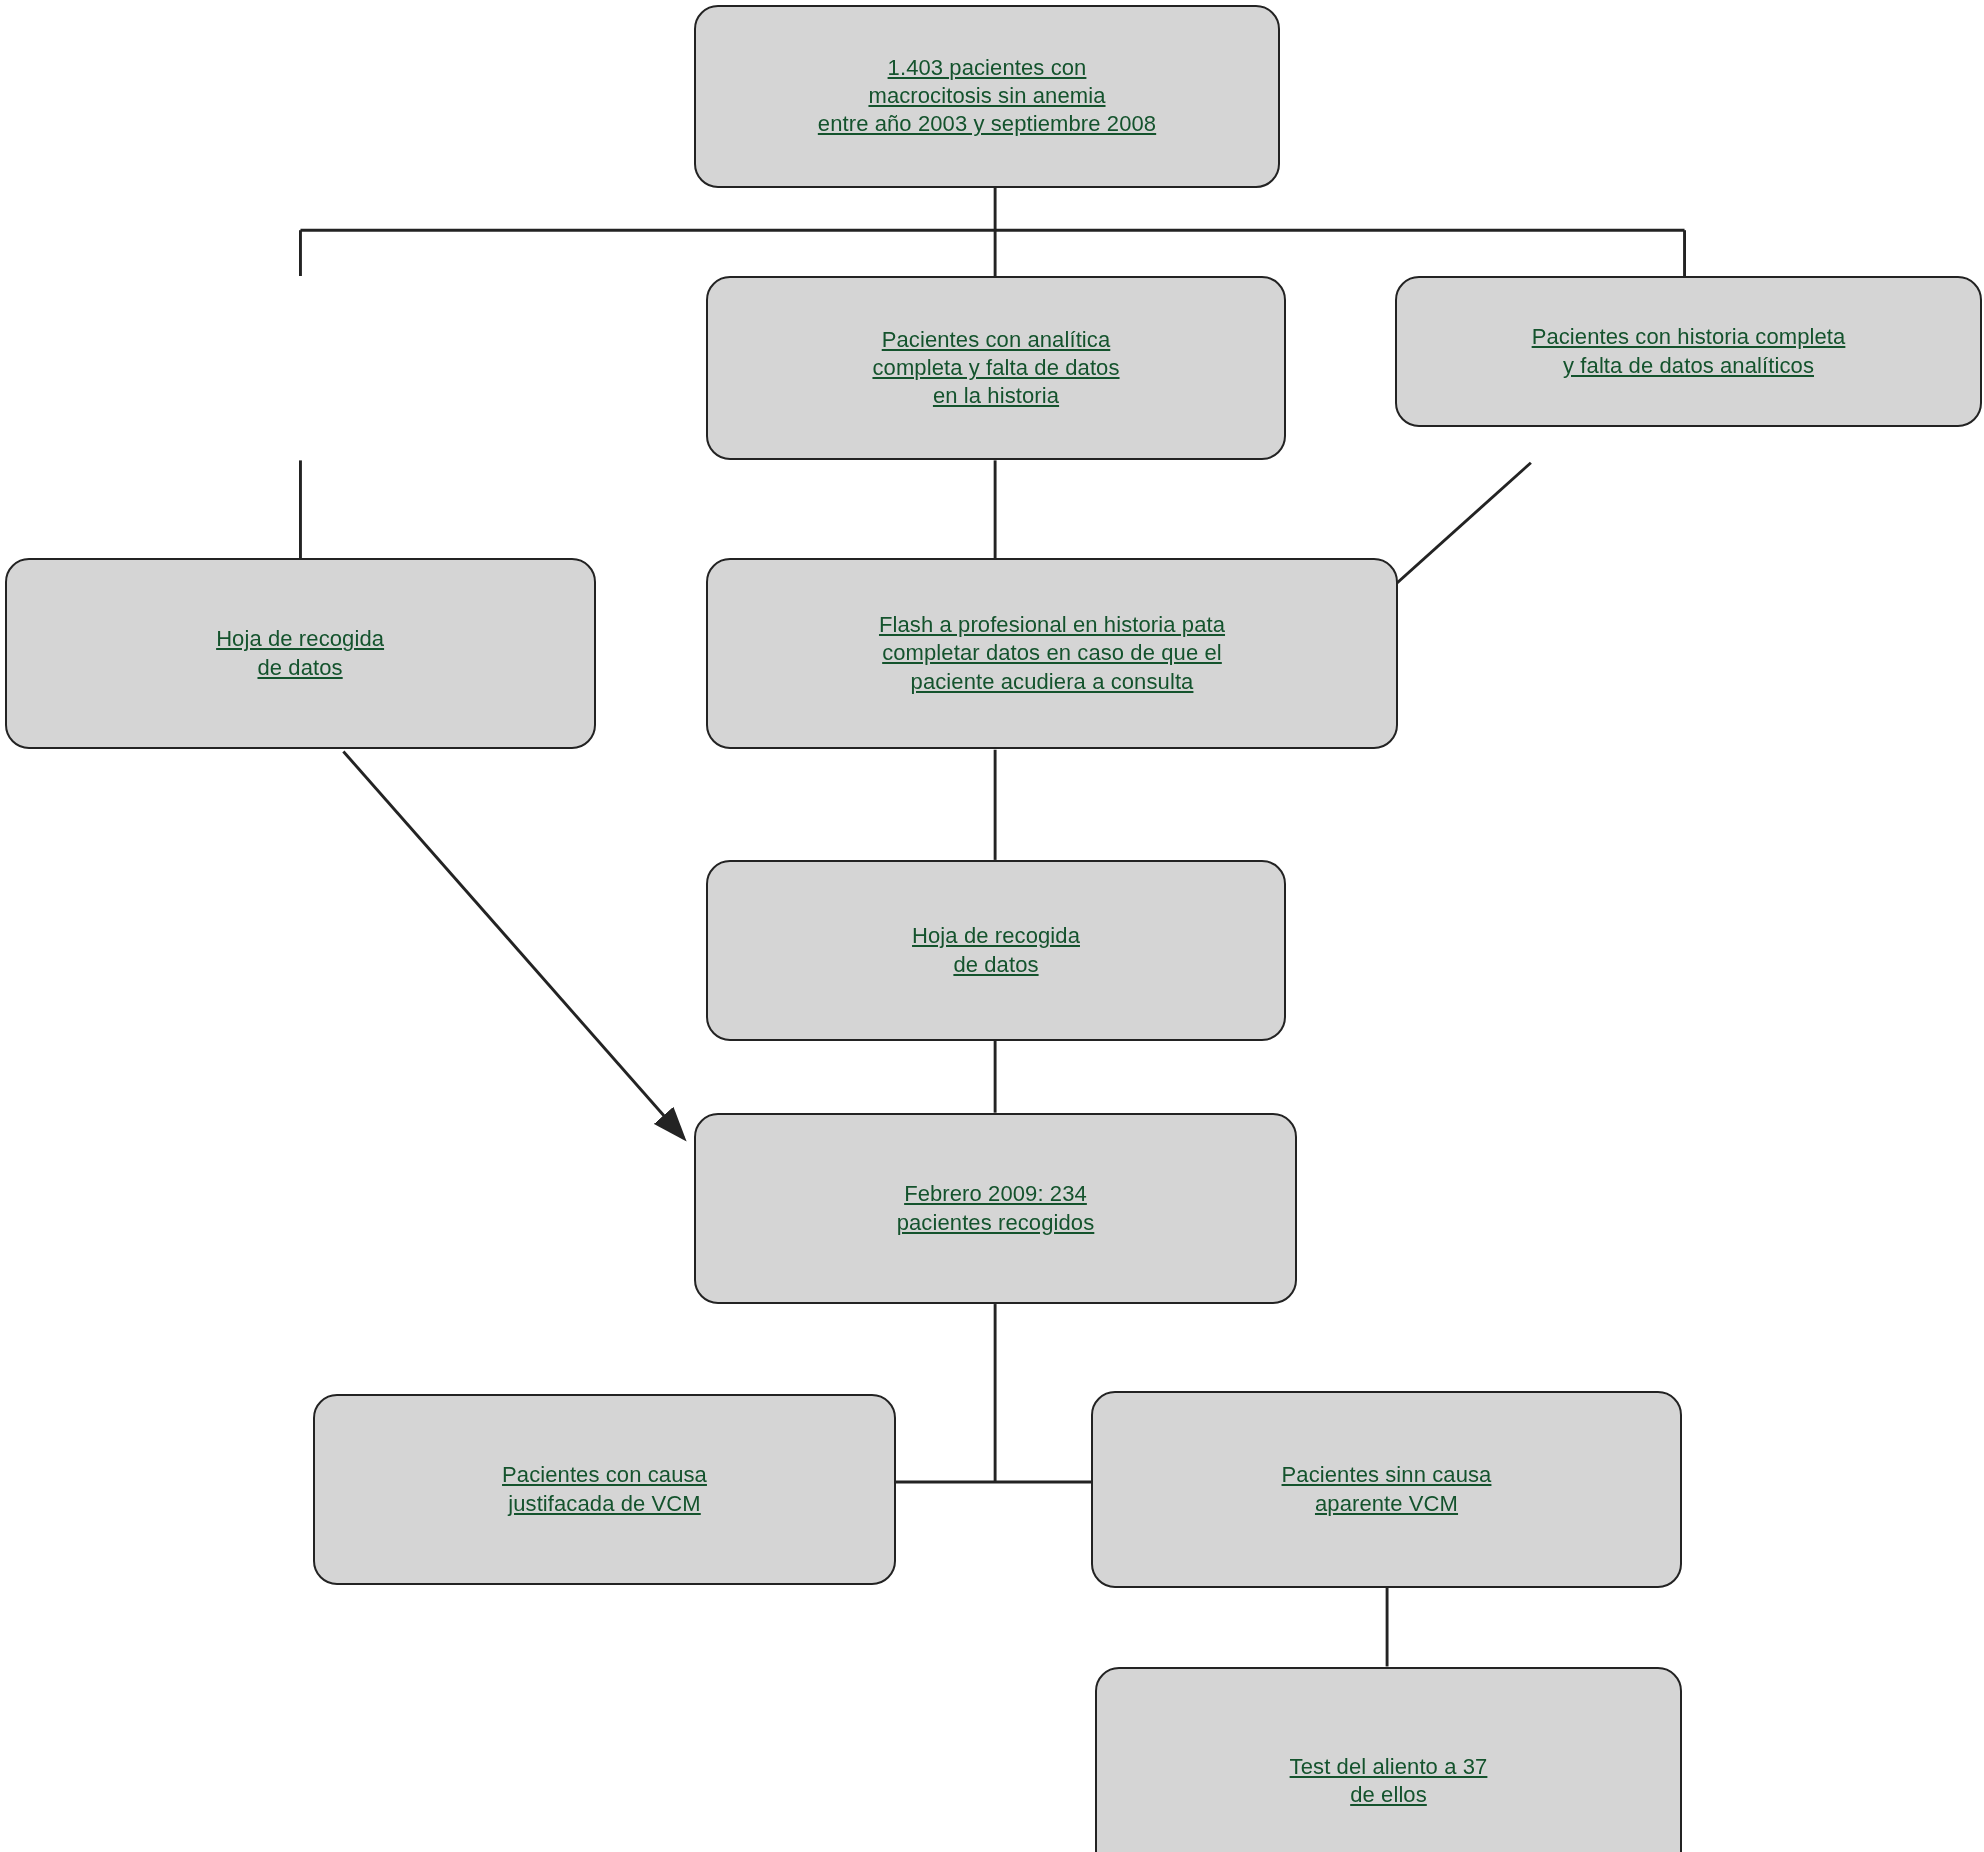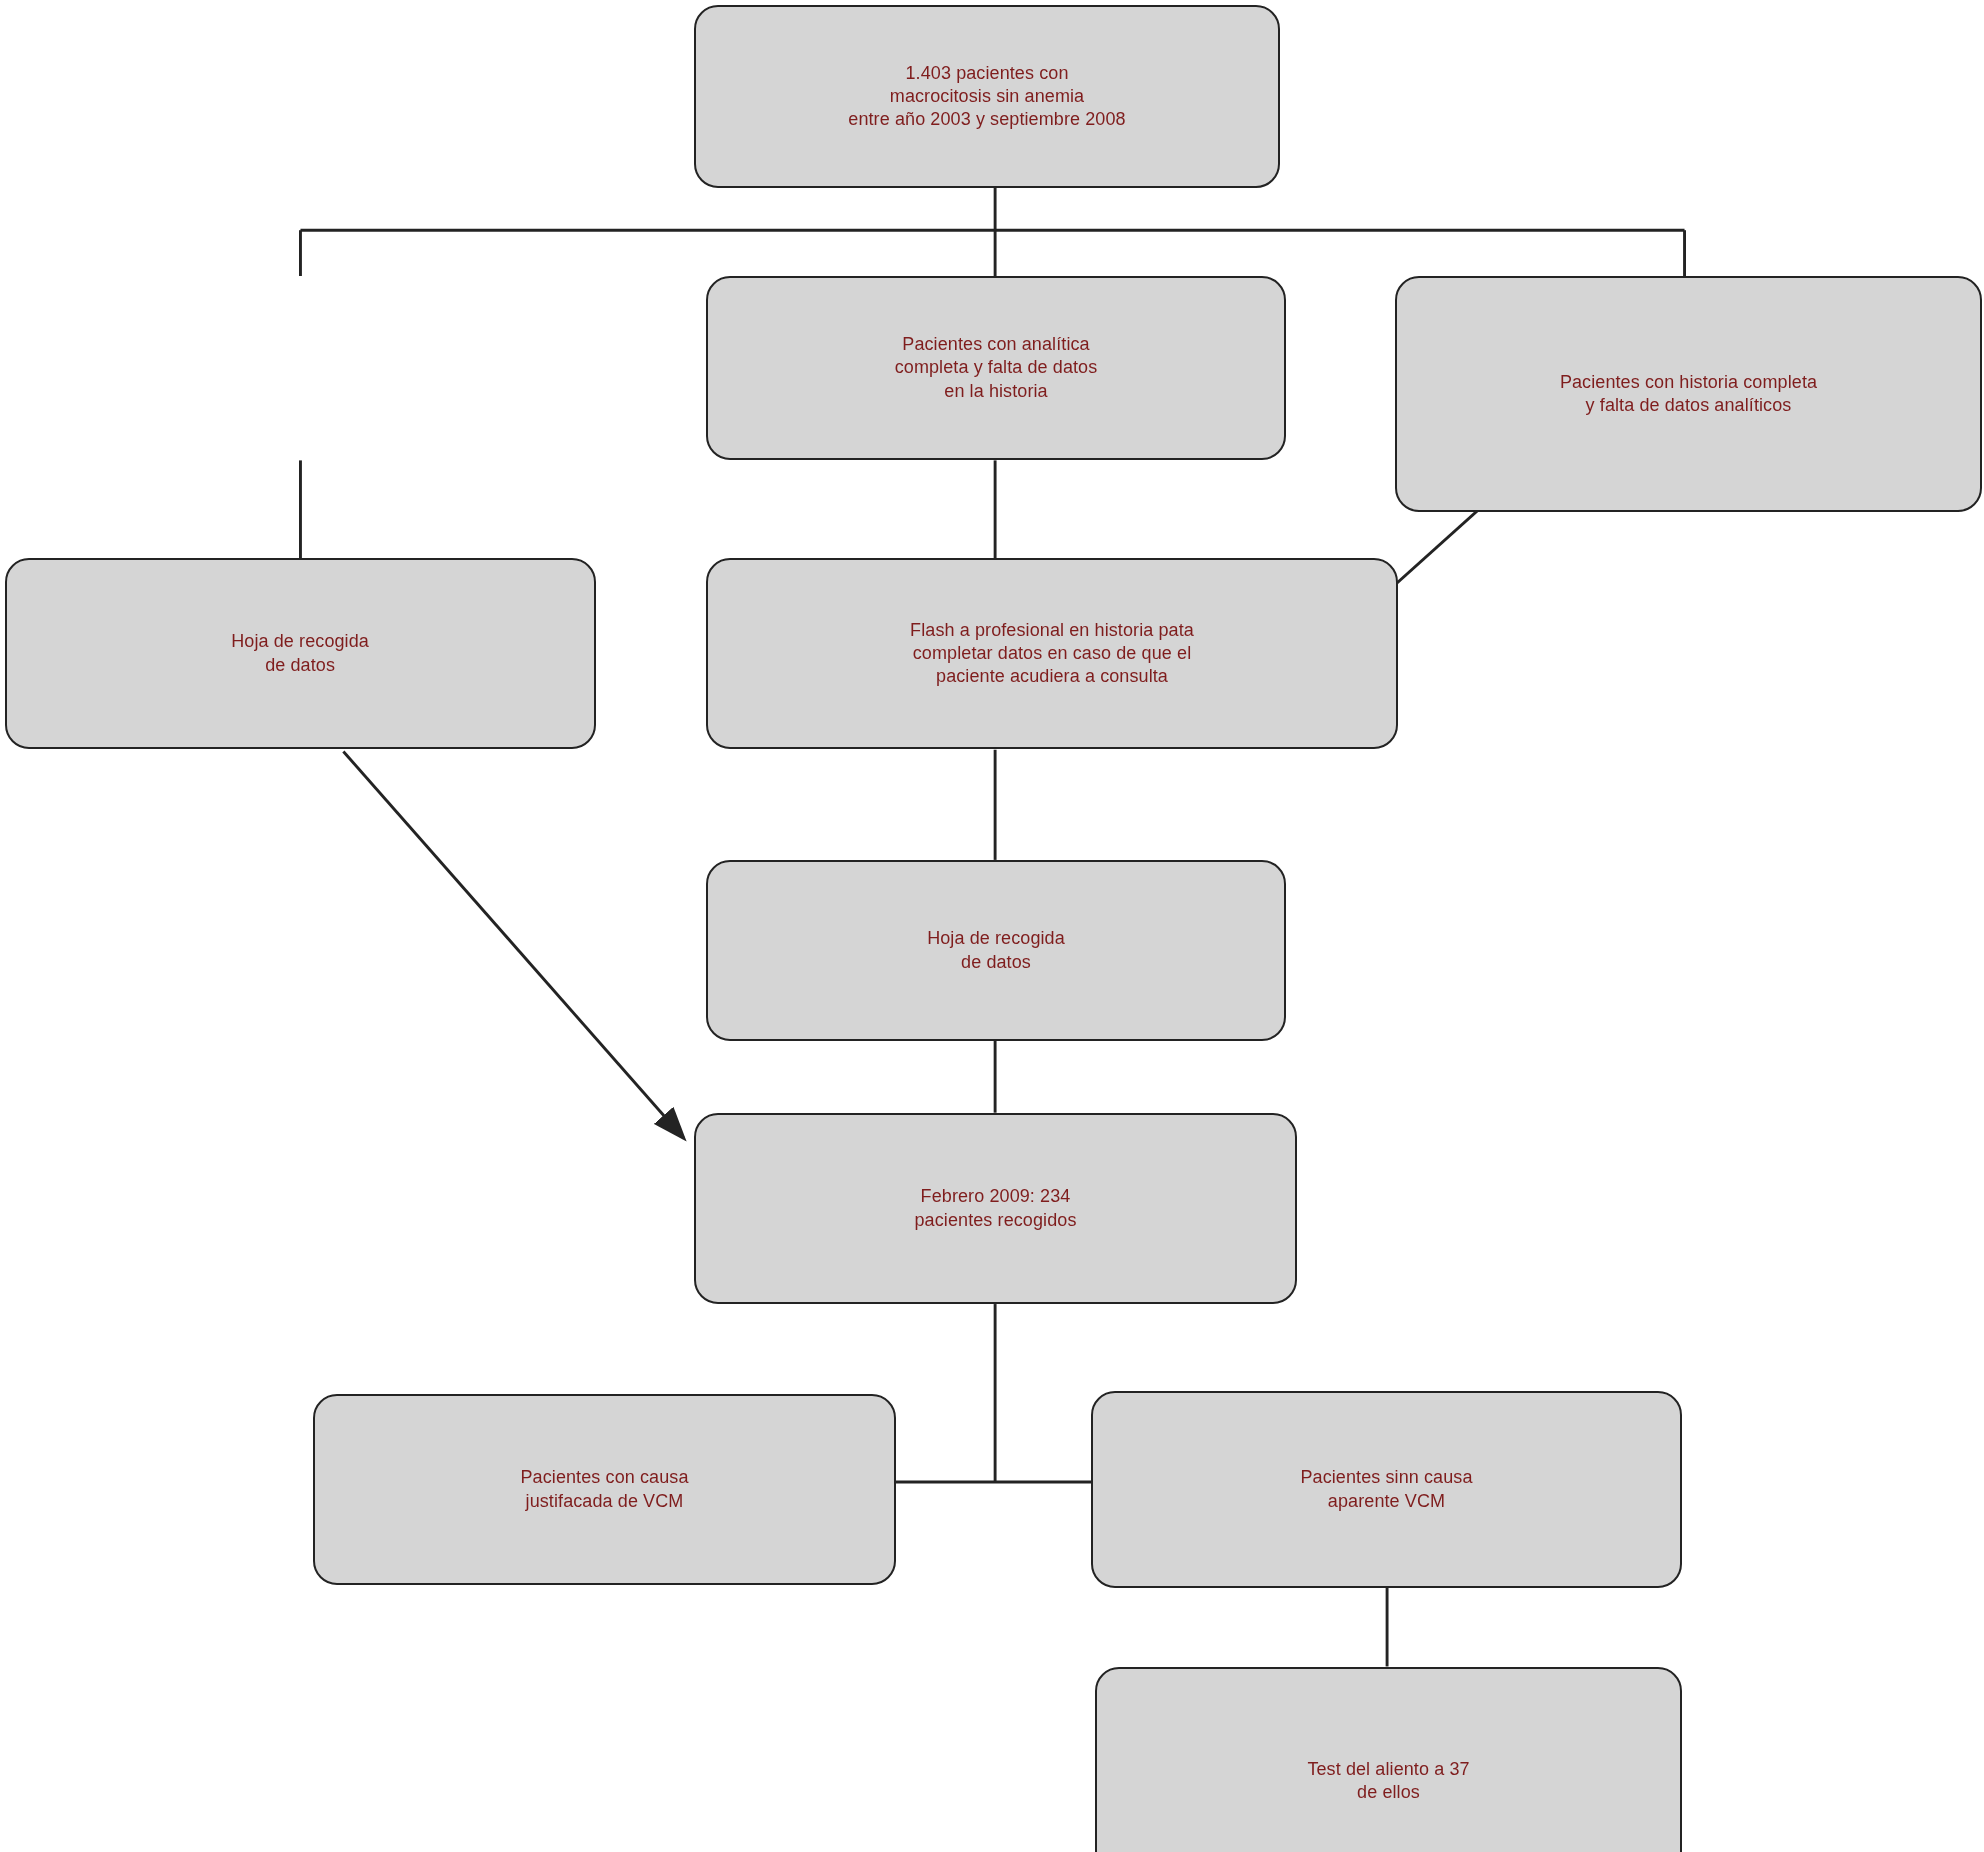--- a/index.html
+++ b/index.html
@@ -28,24 +28,25 @@
     background: #d5d5d5;
     border: 2.9px solid #232323;
     border-radius: 24px;
     display: flex;
     align-items: center;
     justify-content: center;
     text-align: center;
   }
   .node .label {
     white-space: pre-line;
-    font-size: 18px;
+    font-size: 22px;
     line-height: 1.28;
-    color: #7f1d1d;
+    color: #14532d;
     letter-spacing: 0.1px;
+    text-decoration: underline;
   }
   .edge {
     stroke: #232323;
     stroke-width: 5;
     fill: none;
   }
   .arrow {
     stroke: #232323;
     stroke-width: 5;
     fill: none;
@@ -96,21 +97,21 @@
 entre año 2003 y septiembre 2008</span>
   </div>
 
 
   <div class="node" style="left:706px; top:276px; width:580px; height:184px;">
     <span class="label">Pacientes con analítica
 completa y falta de datos
 en la historia</span>
   </div>
 
-  <div class="node" style="left:1395px; top:276px; width:587px; height:236px;">
+  <div class="node" style="left:1395px; top:276px; width:587px; height:151px;">
     <span class="label">Pacientes con historia completa
 y falta de datos analíticos</span>
   </div>
 
   <div class="node" style="left:4.6px; top:558px; width:591px; height:191px;">
     <span class="label">Hoja de recogida
 de datos</span>
   </div>
 
   <div class="node" style="left:706px; top:558px; width:692px; height:191px;">

